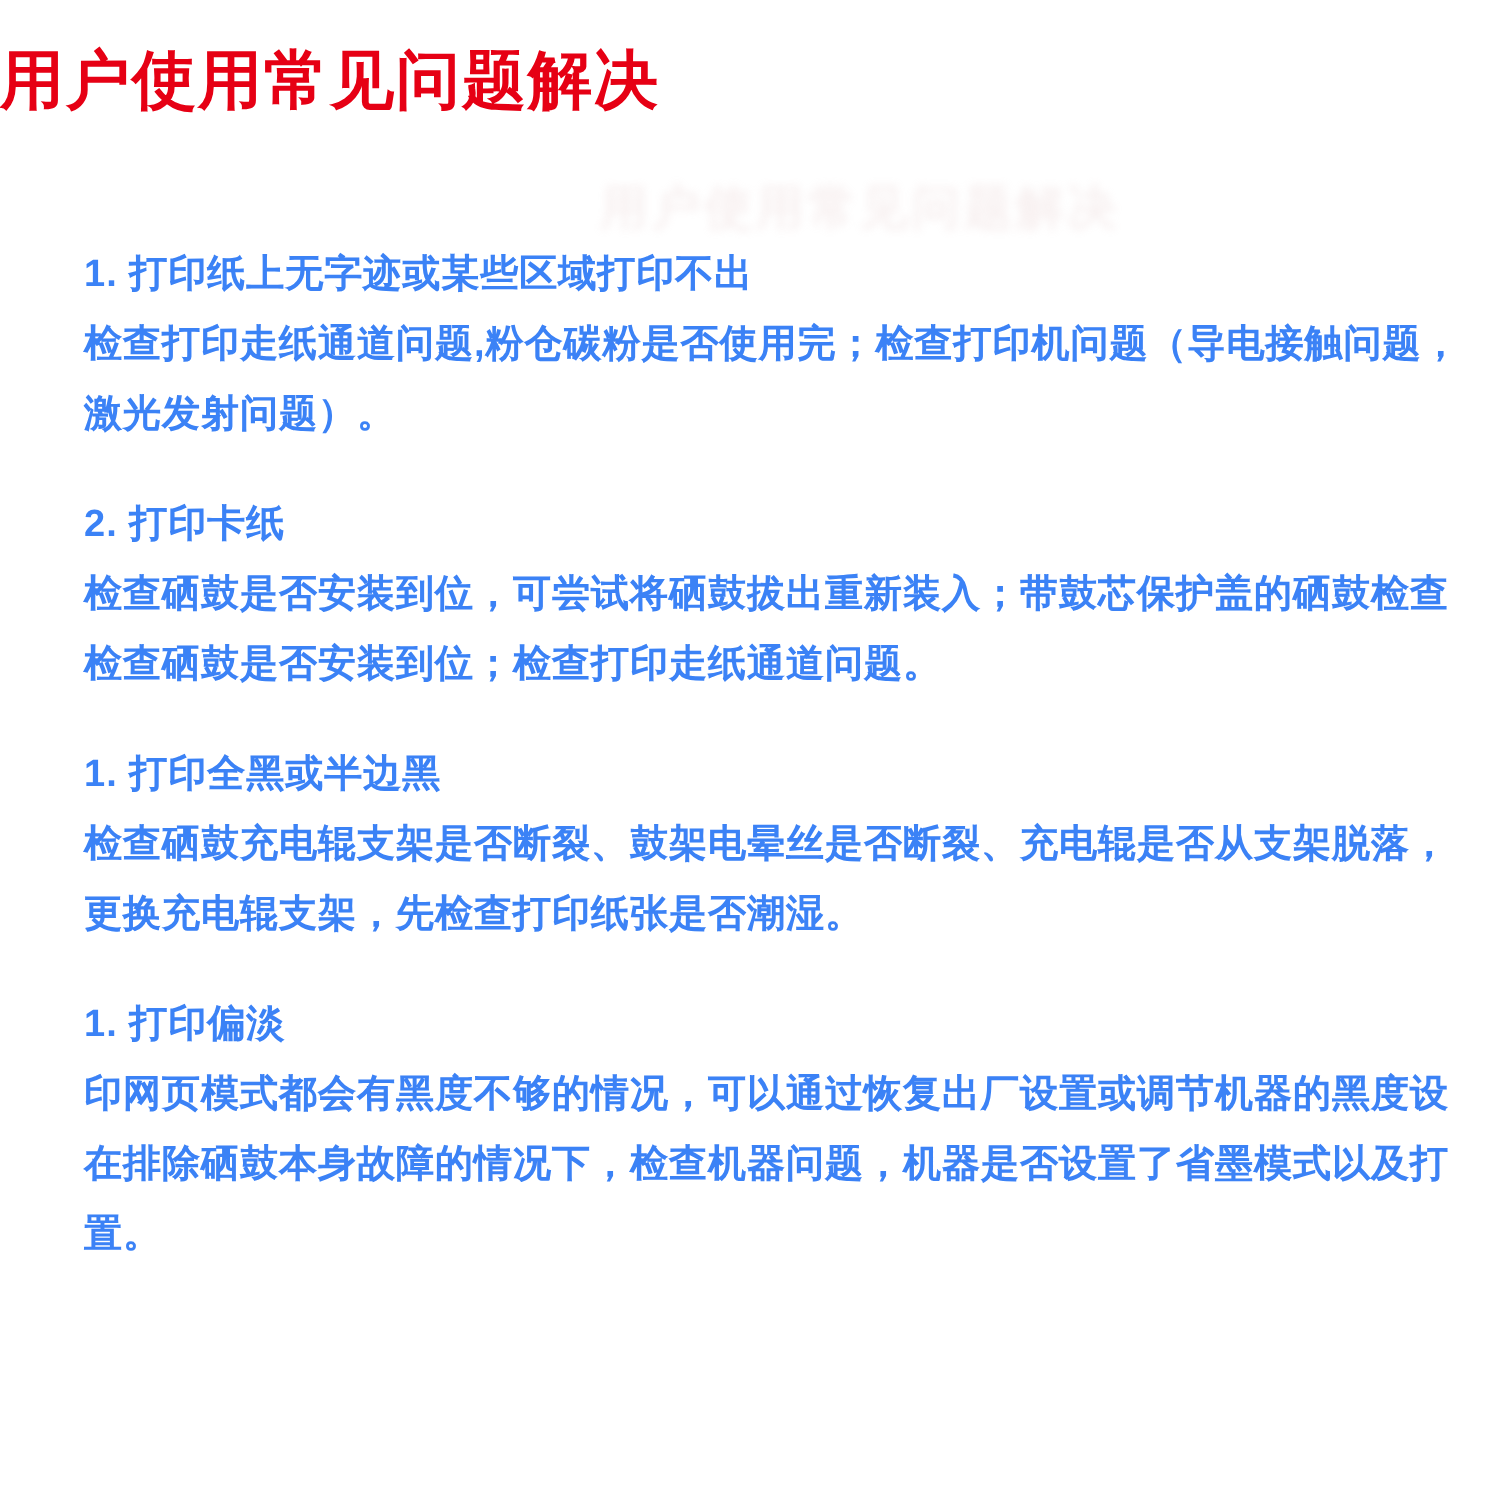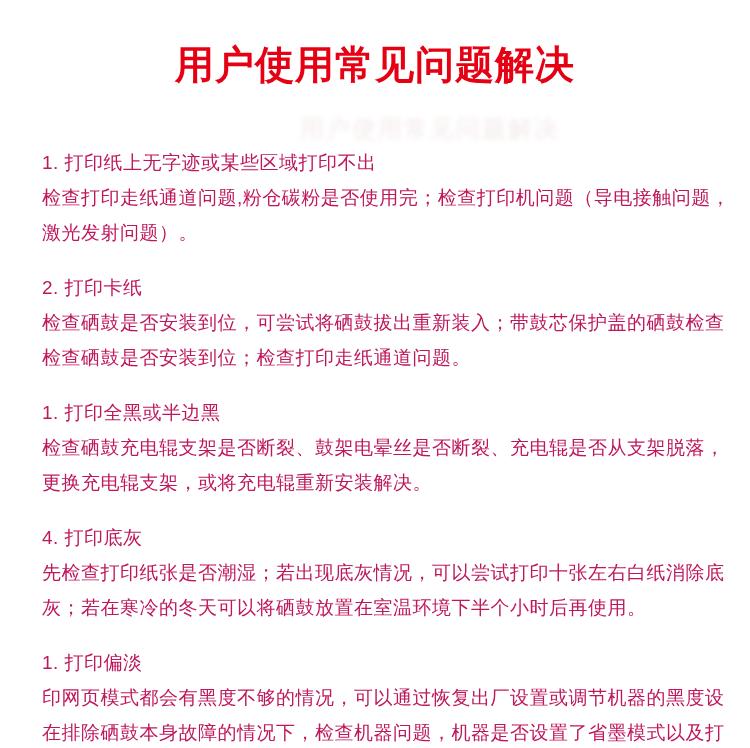--- a/index.html
+++ b/index.html
@@ -13,23 +13,22 @@
     overflow: hidden;
     position: relative;
     font-family: "Liberation Sans", "DejaVu Sans", sans-serif;
   }
   .page {
     width: 750px;
     height: 748px;
     position: relative;
   }
   .title {
-    margin-top: 45px;
-    text-align: center;
-    font-size: 39px;
+    margin-top: 20px;
+    font-size: 32px;
     line-height: 40px;
     font-weight: bold;
     color: #e60014;
     letter-spacing: 1px;
   }
   
   .ghost {
     position: absolute;
     top: 68px;
     left: 300px;
@@ -47,22 +46,22 @@
     top: 100px;
     left: 42px;
     width: 670px;
   }
   .section {
     margin: 0 0 20px 0;
   }
   .heading, .line {
     font-size: 19px;
     line-height: 35px;
-    font-weight: 400;
-    color: #be185d;
+    font-weight: 700;
+    color: #3b82f6;
     letter-spacing: 0.5px;
     white-space: nowrap;
   }
 </style>
 </head>
 <body>
 
 <div class="page">
   <h1 class="title">用户使用常见问题解决</h1>
   <div class="ghost" aria-hidden="true">用户使用常见问题解决</div>
@@ -75,28 +74,23 @@
 
   <section class="section">
     <div class="heading">2. 打印卡纸</div>
   <div class="line">检查硒鼓是否安装到位，可尝试将硒鼓拔出重新装入；带鼓芯保护盖的硒鼓检查</div>
         <div class="line">检查硒鼓是否安装到位；检查打印走纸通道问题。</div>
       </section>
 
   <section class="section">
     <div class="heading">1. 打印全黑或半边黑</div>
   <div class="line">检查硒鼓充电辊支架是否断裂、鼓架电晕丝是否断裂、充电辊是否从支架脱落，</div>
-        <div class="line">更换充电辊支架，或将充电辊重新安装解决。</div>
+        <div class="line">更换充电辊支架，先检查打印纸张是否潮湿。</div>
       </section>
 
-  <section class="section">
-    <div class="heading">4. 打印底灰</div>
-  <div class="line">先检查打印纸张是否潮湿；若出现底灰情况，可以尝试打印十张左右白纸消除底</div>
-        <div class="line">灰；若在寒冷的冬天可以将硒鼓放置在室温环境下半个小时后再使用。</div>
-      </section>
 
   <section class="section">
     <div class="heading">1. 打印偏淡</div>
   <div class="line">印网页模式都会有黑度不够的情况，可以通过恢复出厂设置或调节机器的黑度设</div>
         <div class="line">在排除硒鼓本身故障的情况下，检查机器问题，机器是否设置了省墨模式以及打</div>
         <div class="line">置。</div>
       </section>
 </div>
 </div>
 

